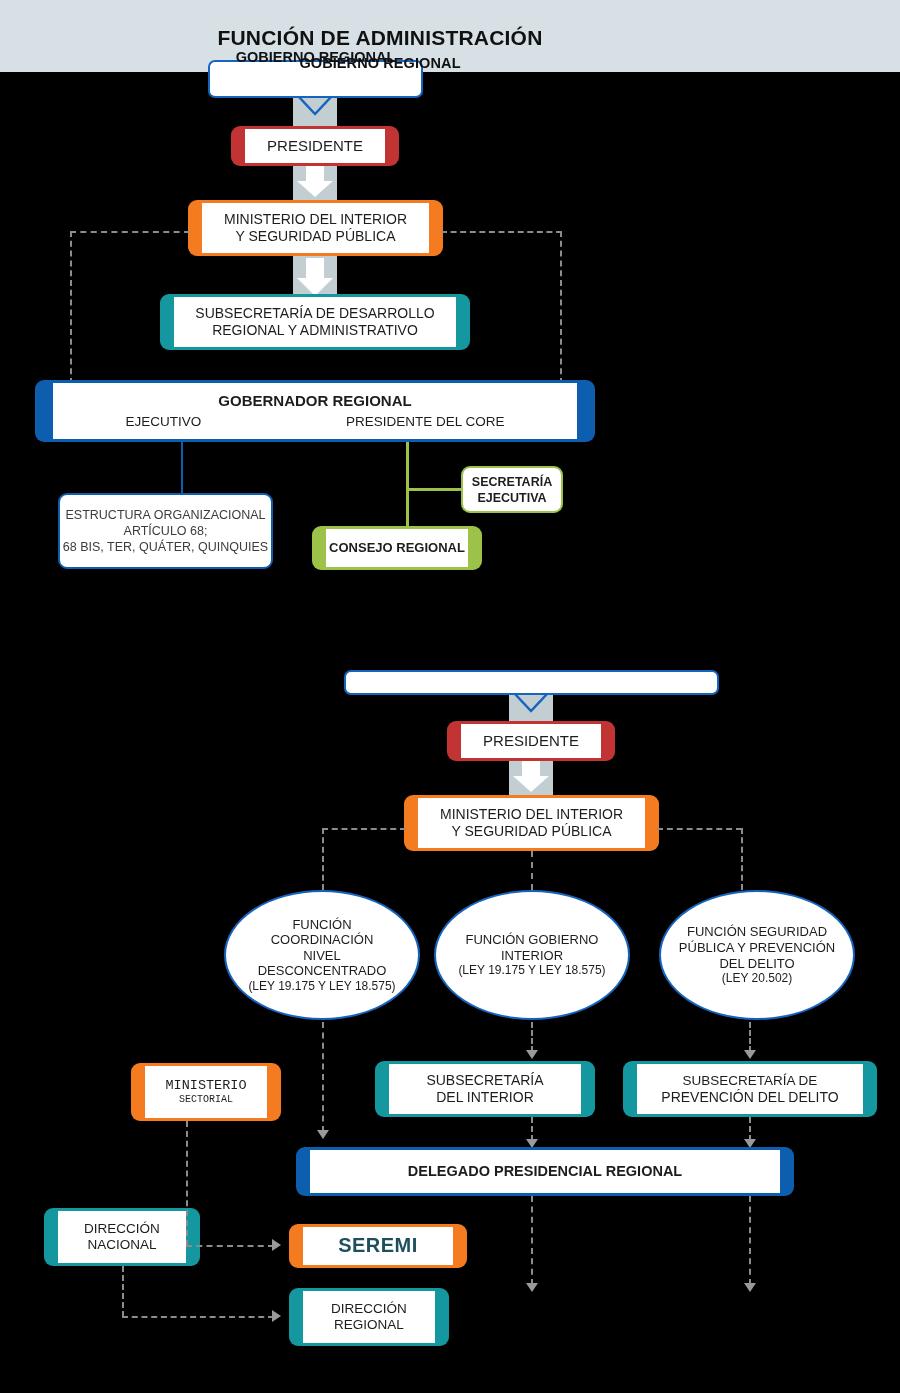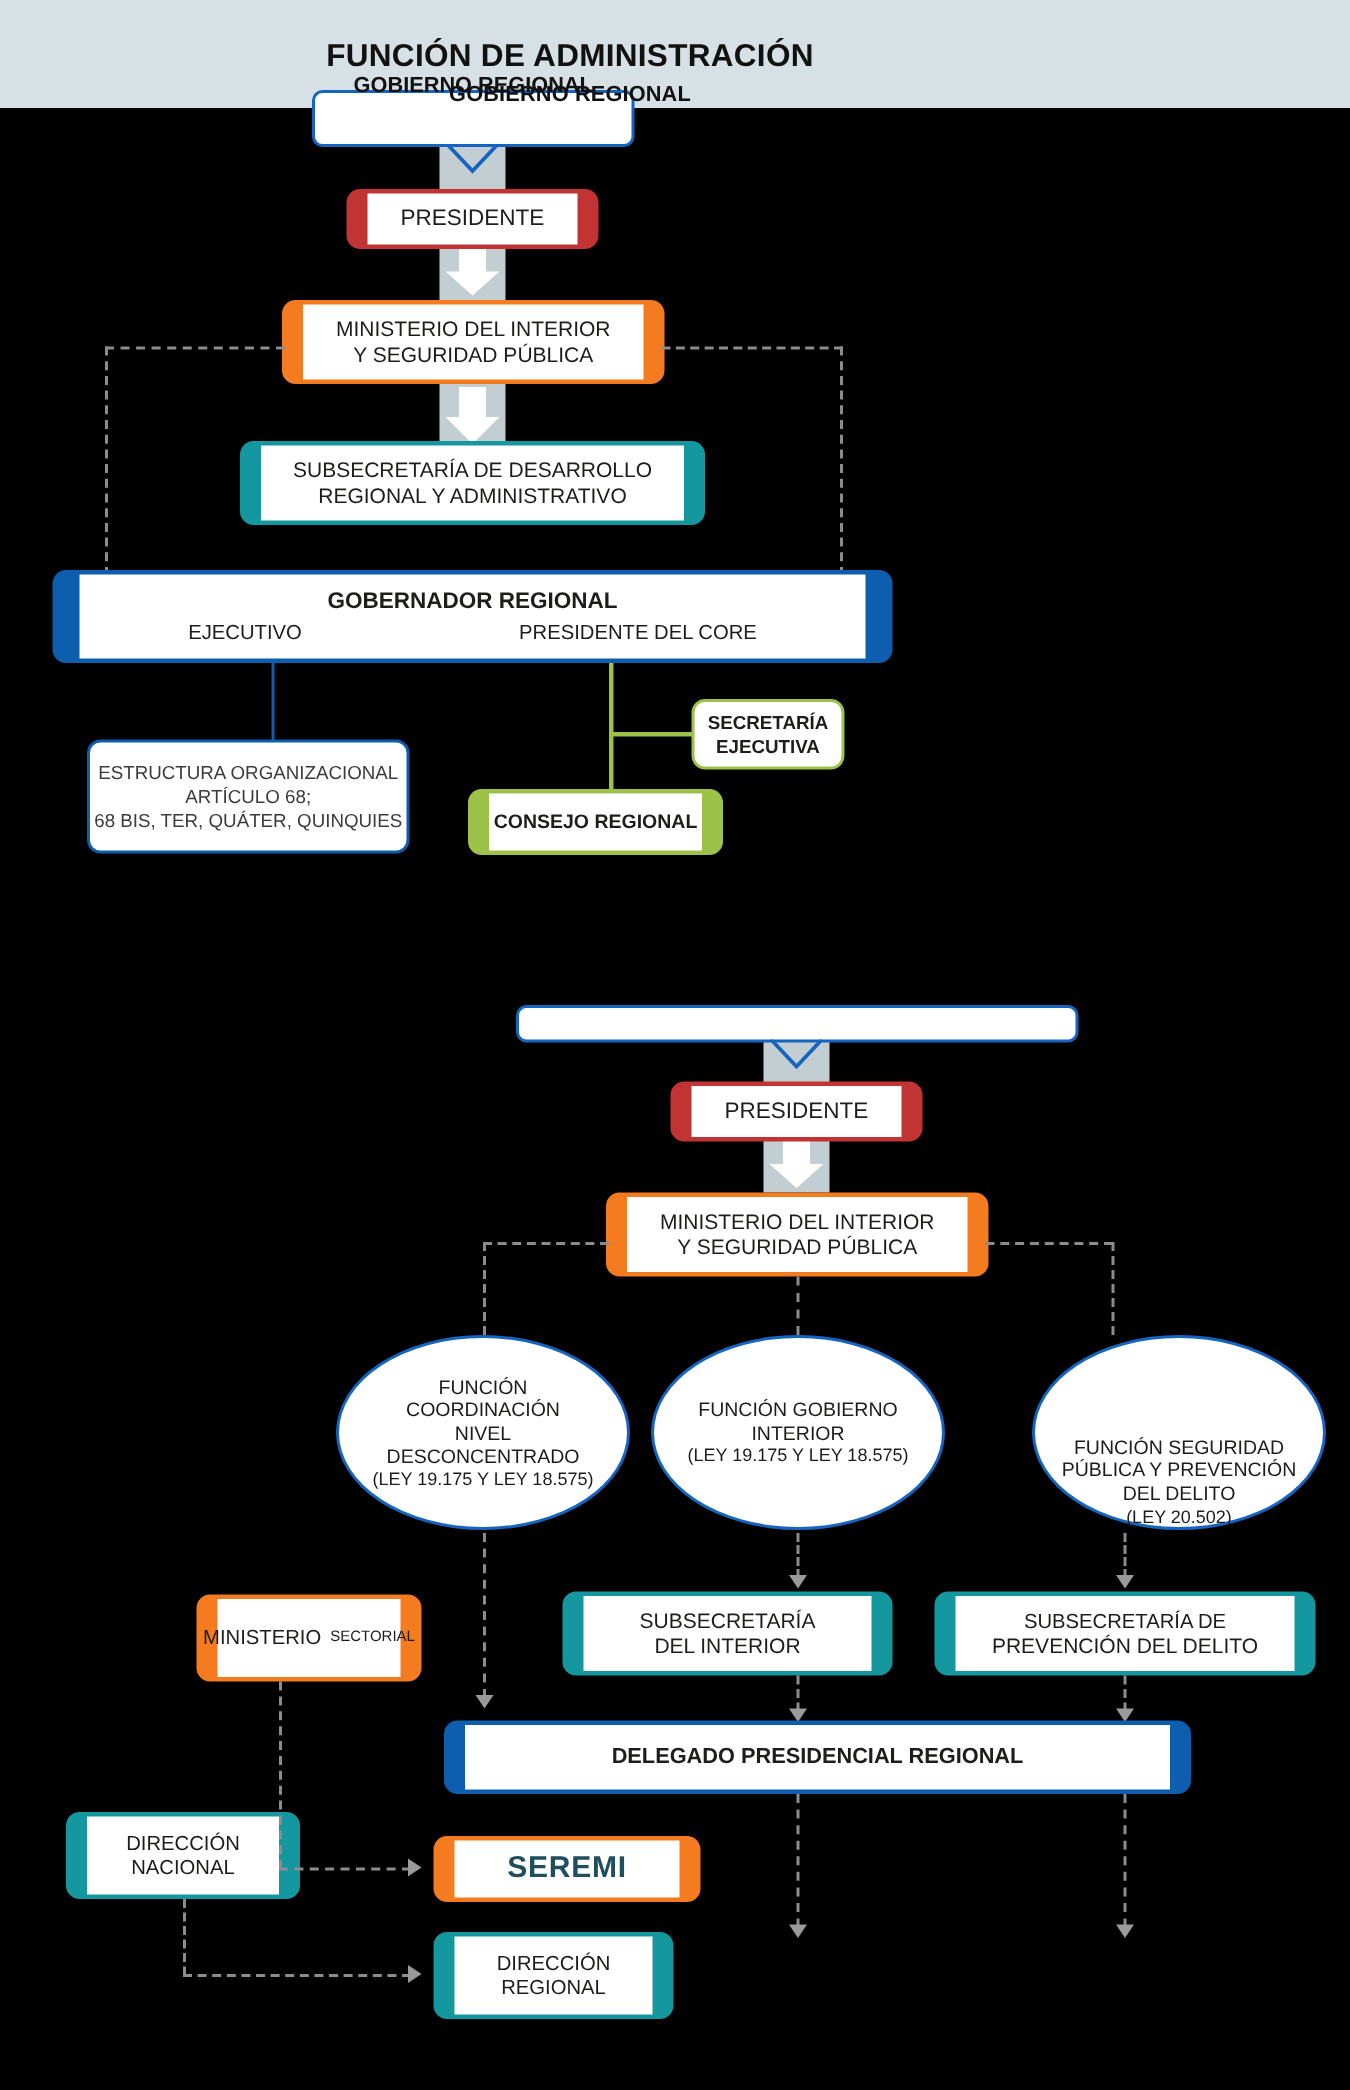--- a/index.html
+++ b/index.html
@@ -200,40 +200,40 @@
   </div>
 
   <div class="ell" style="left:434px;top:890px;width:196px;height:130px;">
     <div style="display:flex;flex-direction:column;">
       <span class="lbl" style="font-size:13px;">FUNCIÓN GOBIERNO</span>
       <span class="lbl" style="font-size:13px;">INTERIOR</span>
       <span class="lbl" style="font-size:12px;">(LEY 19.175 Y LEY 18.575)</span>
     </div>
   </div>
 
-  <div class="ell" style="left:688px;top:890px;width:196px;height:130px;align-items:flex-end;">
+  <div class="ell" style="left:659px;top:890px;width:196px;height:130px;">
     <div style="display:flex;flex-direction:column;">
       <span class="lbl" style="font-size:13px;">FUNCIÓN SEGURIDAD</span>
       <span class="lbl" style="font-size:13px;">PÚBLICA Y PREVENCIÓN</span>
       <span class="lbl" style="font-size:13px;">DEL DELITO</span>
       <span class="lbl" style="font-size:12px;">(LEY 20.502)</span>
     </div>
   </div>
 
   <div class="dash-v" style="left:322px;top:1022px;height:110px;"></div>
   <div class="ahead down" style="left:317px;top:1130px;"></div>
 
   <div class="dash-v" style="left:531px;top:1022px;height:30px;"></div>
   <div class="ahead down" style="left:526px;top:1050px;"></div>
 
   <div class="dash-v" style="left:749px;top:1022px;height:30px;"></div>
   <div class="ahead down" style="left:744px;top:1050px;"></div>
 
   <div class="cap" style="left:131px;top:1063px;width:150px;height:58px;background:#f47b20;">
-    <div class="inner" style="flex-direction:row;">
+    <div class="inner" style="flex-direction:column;font-family:Liberation Mono, monospace;">
       <span class="lbl" style="font-size:13.5px;">MINISTERIO</span>
       <span class="lbl" style="font-size:10px;">SECTORIAL</span>
     </div>
   </div>
 
   <div class="cap" style="left:375px;top:1061px;width:220px;height:56px;background:#1597a0;">
     <div class="inner" style="flex-direction:column;">
       <span class="lbl" style="font-size:14px;">SUBSECRETARÍA</span>
       <span class="lbl" style="font-size:14px;">DEL INTERIOR</span>
     </div>

